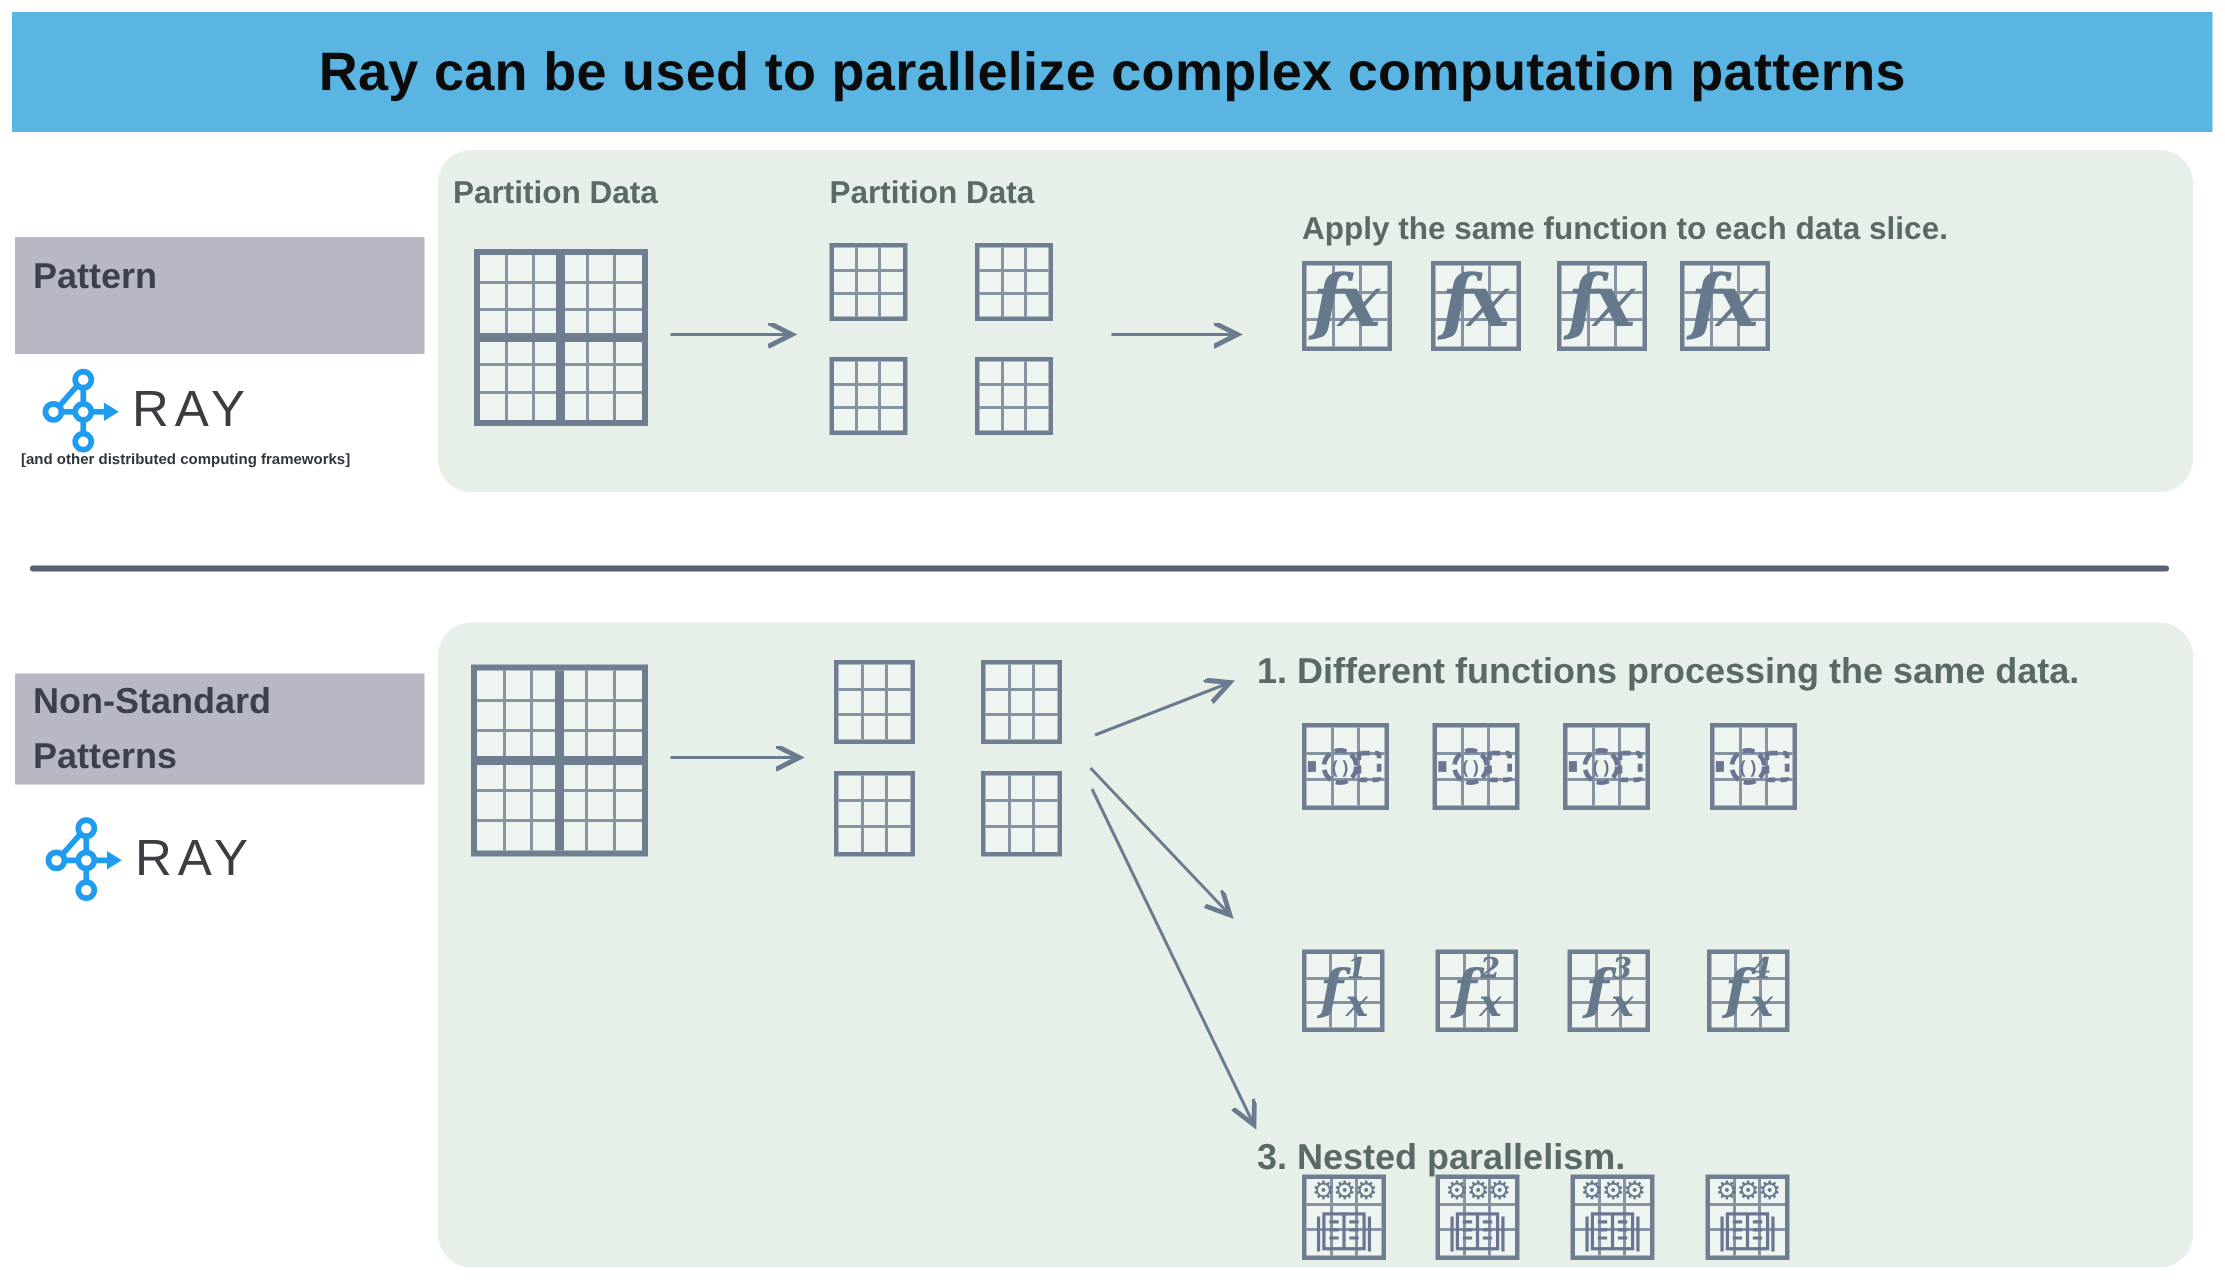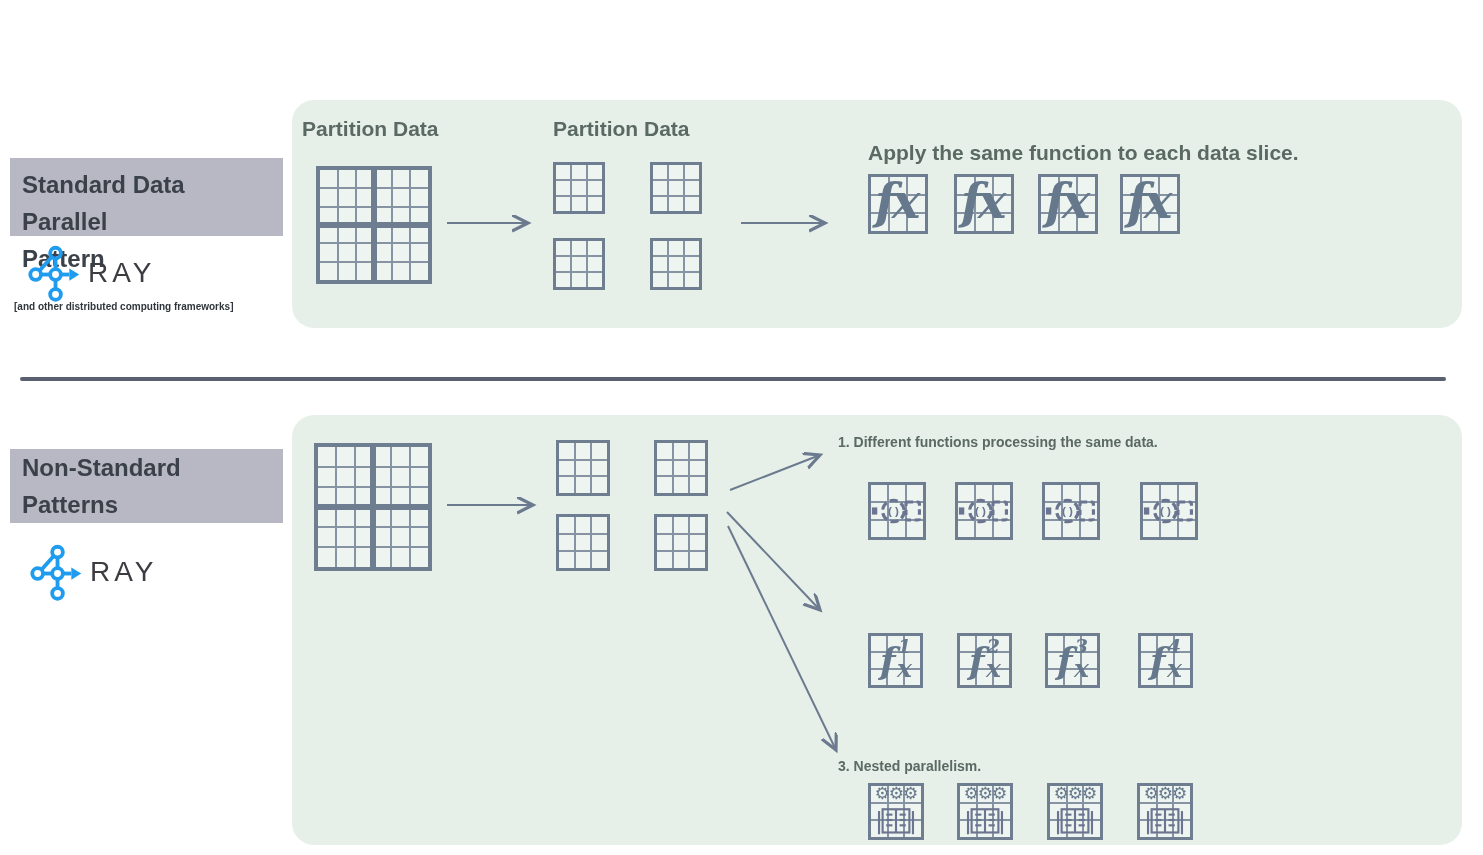--- a/index.html
+++ b/index.html
@@ -29,26 +29,26 @@
   .divider{position:absolute;left:20px;top:377px;width:1426px;height:4px;background:#596070;border-radius:2px;}
 
   .graybox{position:absolute;background:var(--label-bg);color:var(--dark);font-weight:bold;font-size:24px;line-height:37px;padding:8px 12px;}
   .graybox1{left:10px;top:158px;width:273px;height:78px;}
   .graybox2{left:10px;top:449px;width:273px;height:74px;display:flex;align-items:center;}
 
   .ray-logo{position:absolute;display:flex;align-items:center;gap:8px;}
   .ray-logo1{left:28px;top:244px;}
   .ray-logo2{left:30px;top:543px;}
   .ray-glyph{width:52px;height:58px;display:block;}
-  .ray-word{font-size:28px;color:#3c3c43;letter-spacing:4px;font-weight:normal;}
+  .ray-word{font-size:34px;color:#3c3c43;letter-spacing:4px;font-weight:normal;}
 
   .note{position:absolute;left:14px;top:301px;width:280px;font-size:10px;font-weight:bold;color:#30363c;}
 
   .sec-label{position:absolute;font-weight:bold;color:var(--heading);font-size:21px;white-space:nowrap;}
-  .branch-label{position:absolute;font-weight:bold;color:var(--heading);font-size:14px;white-space:nowrap;}
+  .branch-label{position:absolute;font-weight:bold;color:var(--heading);font-size:24px;white-space:nowrap;}
 
   
   .grid6{position:absolute;background-color:var(--cell-bg);border:4px solid var(--slate-dk);
     background-image:
       linear-gradient(to right, transparent calc(50% - 3px), var(--slate-dk) calc(50% - 3px), var(--slate-dk) calc(50% + 3px), transparent calc(50% + 3px)),
       linear-gradient(to bottom, transparent calc(50% - 3px), var(--slate-dk) calc(50% - 3px), var(--slate-dk) calc(50% + 3px), transparent calc(50% + 3px)),
       linear-gradient(to right, transparent calc(16.666% - 1px), var(--thin) calc(16.666% - 1px), var(--thin) calc(16.666% + 1px), transparent calc(16.666% + 1px)),
       linear-gradient(to right, transparent calc(33.333% - 1px), var(--thin) calc(33.333% - 1px), var(--thin) calc(33.333% + 1px), transparent calc(33.333% + 1px)),
       linear-gradient(to right, transparent calc(66.666% - 1px), var(--thin) calc(66.666% - 1px), var(--thin) calc(66.666% + 1px), transparent calc(66.666% + 1px)),
       linear-gradient(to right, transparent calc(83.333% - 1px), var(--thin) calc(83.333% - 1px), var(--thin) calc(83.333% + 1px), transparent calc(83.333% + 1px)),
@@ -72,28 +72,30 @@
   .code-svg,.rack-svg{position:absolute;left:0;top:0;width:100%;height:100%;}
   .gears{position:absolute;top:-3px;left:50%;transform:translateX(-50%);font-size:17px;letter-spacing:-1px;color:#66788c;white-space:nowrap;}
 
   .arrow-layer{position:absolute;left:0;top:0;width:1483px;height:855px;pointer-events:none;}
 </style>
 </head>
 <body>
 
 <div class="canvas">
 
+  <div class="header">
+    <div class="title">Ray can be used to parallelize complex computation patterns</div>
+  </div>
 
   <div class="panel panel1"></div>
   <div class="panel panel2"></div>
 
   <div class="divider"></div>
 
   <div class="graybox graybox1">
-    <div>Standard Data Parallel</div>
     <div>Pattern</div>
   </div>
 
   <div class="ray-logo ray-logo1">
     <svg class="ray-glyph" viewBox="0 0 68 72">
       <g fill="none" stroke="#1f9bef" stroke-width="5">
         <line x1="31" y1="15" x2="15" y2="33"></line>
         <line x1="36" y1="18" x2="36" y2="30"></line>
         <line x1="18" y1="38" x2="28" y2="38"></line>
         <line x1="36" y1="46" x2="36" y2="58"></line>

